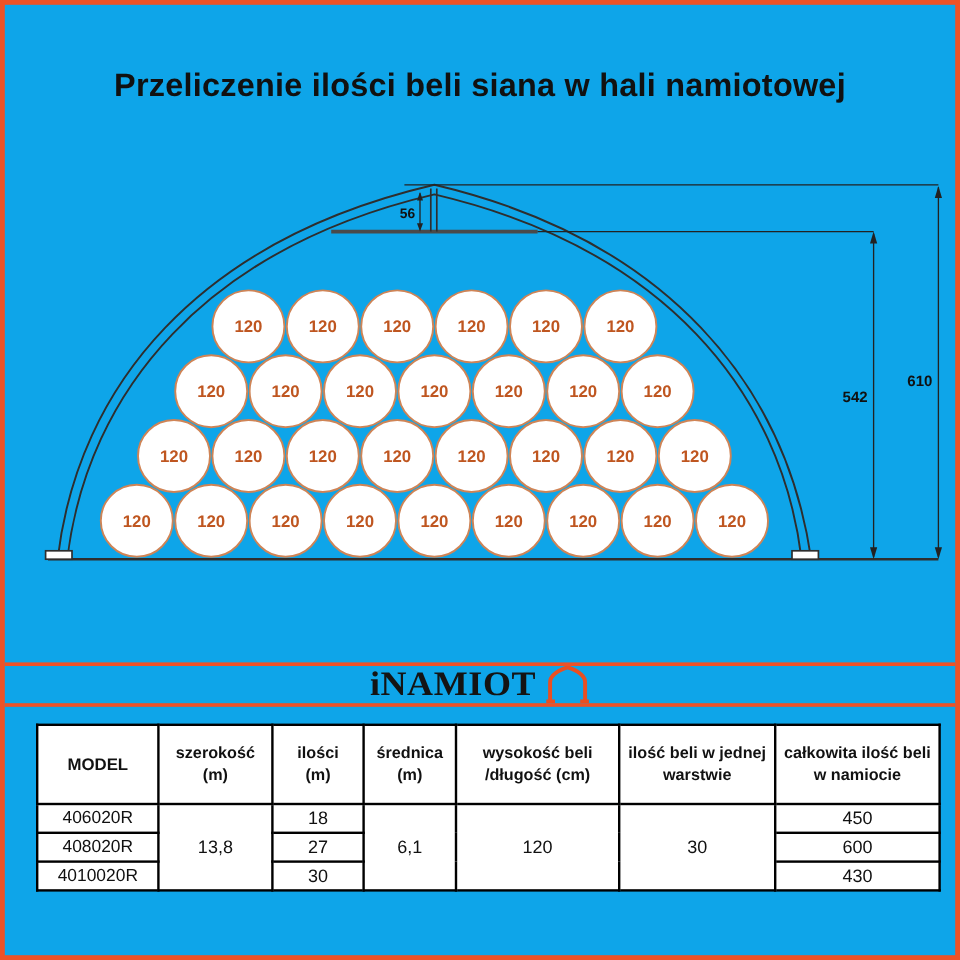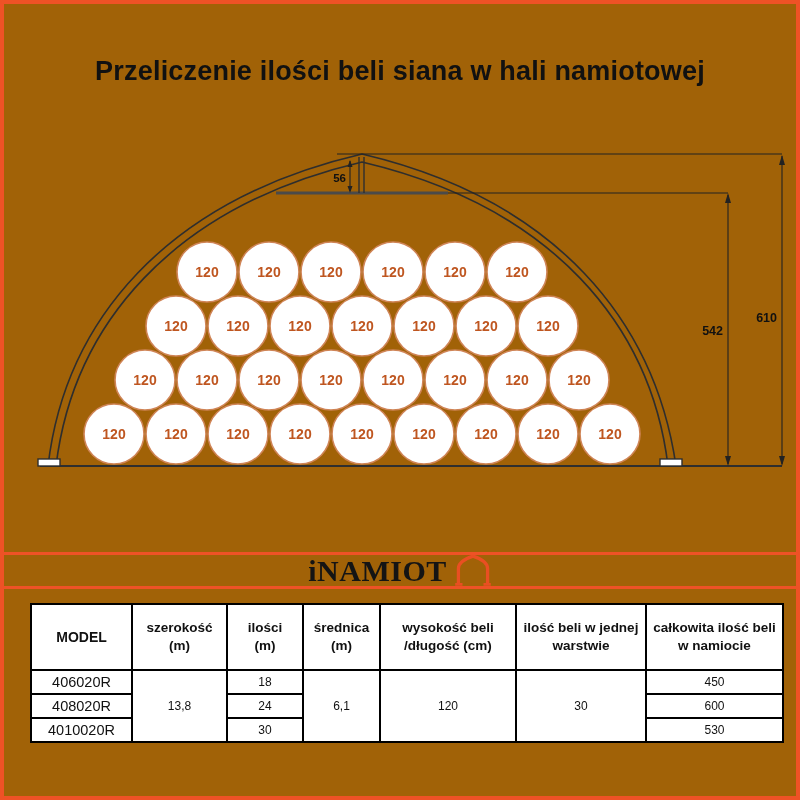--- a/index.html
+++ b/index.html
@@ -1,21 +1,21 @@
 <!DOCTYPE html>
 <html><head>
 <meta charset="utf-8">
 <style>
   html,body{margin:0;padding:0;background:#fff;}
   .page{
     position:relative;
     width:800px;height:800px;
     box-sizing:border-box;
     border:4px solid #ee5226;
-    background:#a16207;
+    background:#0ea5e9;
     font-family:"Liberation Sans", sans-serif;
     overflow:hidden;
   }
   .title{
     position:absolute;top:52px;left:0;width:100%;
     text-align:center;
     font-size:27px;font-weight:bold;color:#111;
     letter-spacing:0.2px;
     margin:0;
   }
@@ -40,21 +40,21 @@
     color:#111;
   }
   .spec-table th,.spec-table td{
     border:2px solid #000;
     text-align:center;vertical-align:middle;
     padding:0 2px;
     background:#fff;
   }
   .spec-table thead th{height:64px;font-size:13.5px;font-weight:bold;line-height:1.35;}
   .spec-table thead th.model-h{font-weight:bold;font-size:14px;}
-  .spec-table tbody td{height:22px;font-size:12px;}
+  .spec-table tbody td{height:22px;font-size:15px;}
   .spec-table td.model-cell{font-weight:normal;font-size:14.5px;}
 </style>
 </head>
 <body>
 
 <div class="page" style="border-color: rgb(238, 82, 38);">
 
   <h1 class="title">Przeliczenie ilości beli siana w hali namiotowej</h1>
 
   <svg class="diagram-svg" width="792" height="545" viewBox="0 0 792 545" xmlns="http://www.w3.org/2000/svg">
@@ -218,24 +218,24 @@
         <td class="model-cell">406020R</td>
         <td rowspan="3">13,8</td>
         <td>18</td>
         <td rowspan="3">6,1</td>
         <td rowspan="3">120</td>
         <td rowspan="3">30</td>
         <td>450</td>
       </tr>
       <tr>
         <td class="model-cell">408020R</td>
-        <td>24</td>
+        <td>27</td>
         <td>600</td>
       </tr>
       <tr>
         <td class="model-cell">4010020R</td>
         <td>30</td>
-        <td>530</td>
+        <td>430</td>
       </tr>
     </tbody>
   </table>
 
 </div>
 
 </body></html>

